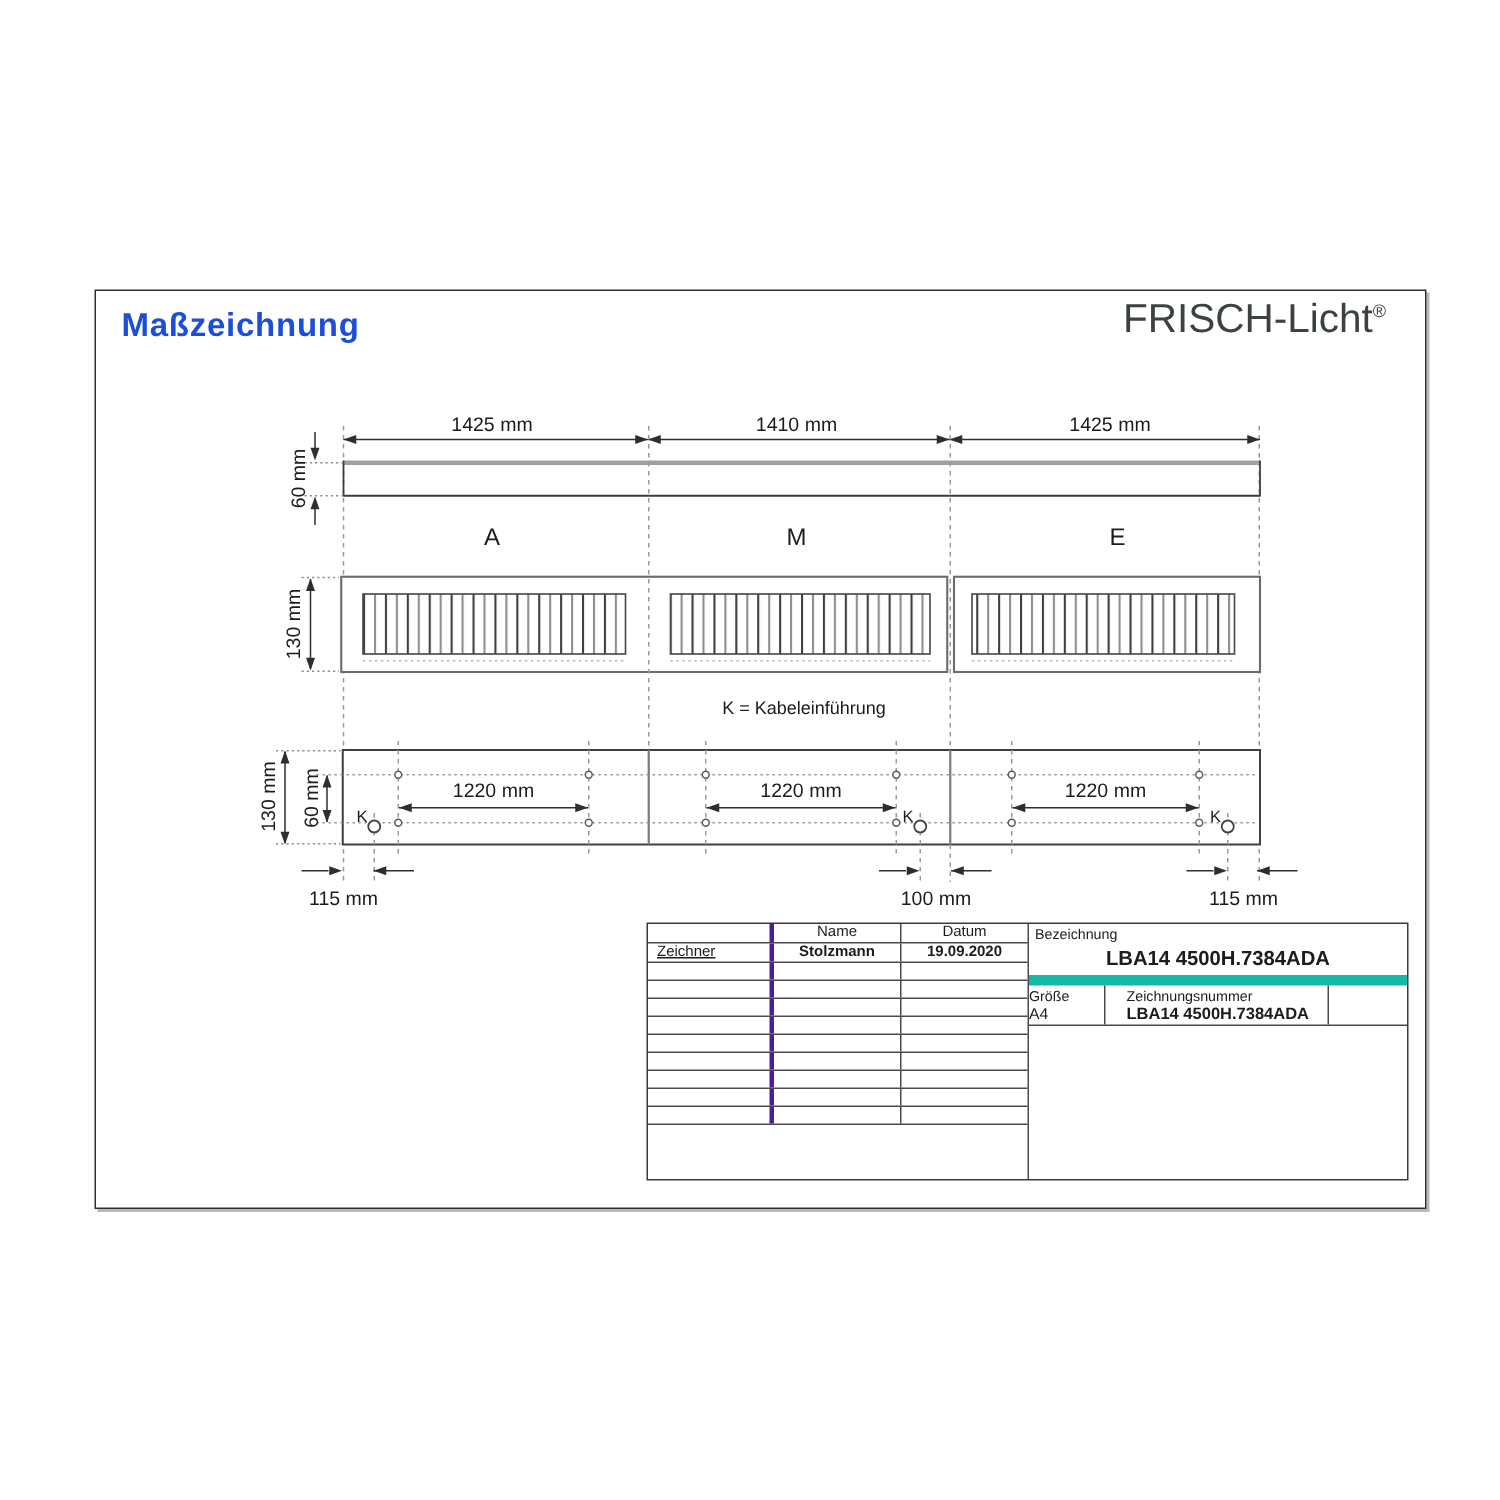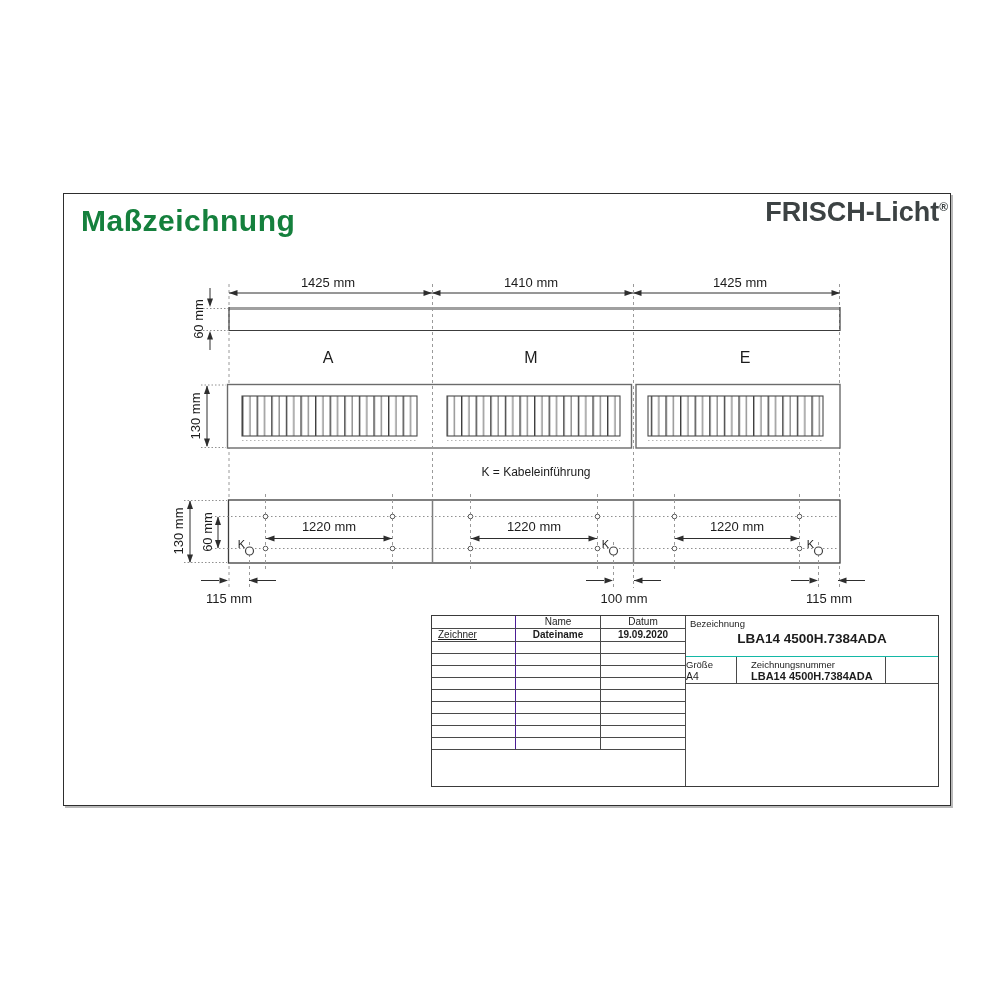--- a/index.html
+++ b/index.html
@@ -1,37 +1,37 @@
 <!DOCTYPE html>
 <html><head>
 <meta charset="utf-8">
 <style>
   html,body{margin:0;padding:0;background:#fff;}
   body{width:1000px;height:1000px;position:relative;font-family:"Liberation Sans",sans-serif;color:#1c1c1c;}
   .page{position:absolute;left:63px;top:193px;width:886px;height:611px;border:1px solid #2e2e2e;box-shadow:2px 2px 0 #b9b9b9;background:#fff;}
-  .doc-title{position:absolute;left:81px;top:204px;font-size:30px;font-weight:bold;color:#15803d;letter-spacing:0.5px;}
-  .brand{position:absolute;left:648px;top:197px;width:300px;text-align:right;font-size:27px;font-weight:bold;color:#3c4243;letter-spacing:0px;white-space:nowrap;}
+  .doc-title{position:absolute;left:81px;top:204px;font-size:22px;font-weight:bold;color:#1d4ed8;letter-spacing:0.5px;}
+  .brand{position:absolute;left:624px;top:197px;width:300px;text-align:right;font-size:27px;font-weight:normal;color:#3c4243;letter-spacing:0px;white-space:nowrap;}
   .brand sup{font-size:12px;vertical-align:super;}
   svg.drawing{position:absolute;left:0;top:0;}
   svg text{font-family:"Liberation Sans",sans-serif;fill:#1c1c1c;}
 
   
   .tblock{position:absolute;left:431px;top:615px;width:508px;height:172px;border:1.5px solid #3a3a3a;box-sizing:border-box;display:flex;background:#fff;}
   .tb-left{width:253px;display:flex;flex-direction:column;}
   .tb-right{flex:1;border-left:1px solid #4a4a4a;display:flex;flex-direction:column;}
   .trow{display:flex;border-bottom:1px solid #4a4a4a;box-sizing:border-box;}
-  .trow .c1{width:84px;border-right:1px solid #4c1d95;box-sizing:border-box;padding-left:6px;text-decoration:underline;}
+  .trow .c1{width:84px;border-right:3px solid #4c1d95;box-sizing:border-box;padding-left:6px;text-decoration:underline;}
   .trow .c2{width:85px;border-right:1px solid #4a4a4a;box-sizing:border-box;text-align:center;}
   .trow .c3{flex:1;text-align:center;}
   .h13{height:13px;line-height:12px;font-size:10px;justify-content:space-between;}
   .h12{height:12px;}
   .tb-bottomcell{flex:1;}
   .bold{font-weight:bold;}
   .company-cell{height:64px;border-bottom:1px solid #4a4a4a;display:flex;align-items:center;justify-content:center;font-size:13.5px;font-weight:bold;box-sizing:border-box;}
-  .bez-cell{height:41px;border-bottom:1px solid #14b8a6;box-sizing:border-box;}
+  .bez-cell{height:41px;border-bottom:7px solid #14b8a6;box-sizing:border-box;}
   .small-label{font-size:9.5px;padding:2px 0 0 4px;}
   .bez-value{font-size:13.5px;font-weight:bold;text-align:center;margin-top:2px;}
   .meta-row{height:27px;border-bottom:1px solid #4a4a4a;display:flex;box-sizing:border-box;}
   .groesse-cell{width:51px;border-right:1px solid #4a4a4a;box-sizing:border-box;text-align:left;}
   .groesse-cell .small-label{padding-left:0;}
   .zn-cell{flex:1;border-right:1px solid #4a4a4a;box-sizing:border-box;margin-left:10px;}
   .zn-empty{width:52px;}
   .groesse-value{font-size:10.5px;font-weight:normal;}
   .zn-value{font-size:11px;font-weight:bold;padding-left:4px;}
   .datei-cell{flex:1;}
@@ -222,21 +222,21 @@
 
 <div class="tblock">
   <div class="tb-left">
     <div class="trow h13">
       <div class="c1"></div>
       <div class="c2">Name</div>
       <div class="c3">Datum</div>
     </div>
     <div class="trow h13">
       <div class="c1">Zeichner</div>
-      <div class="c2 bold">Dateiname</div>
+      <div class="c2 bold">Stolzmann</div>
       <div class="c3 bold">19.09.2020</div>
     </div>
     <div class="trow h12">
         <div class="c1"></div>
         <div class="c2"></div>
         <div class="c3"></div>
       </div>
     <div class="trow h12">
         <div class="c1"></div>
         <div class="c2"></div>

